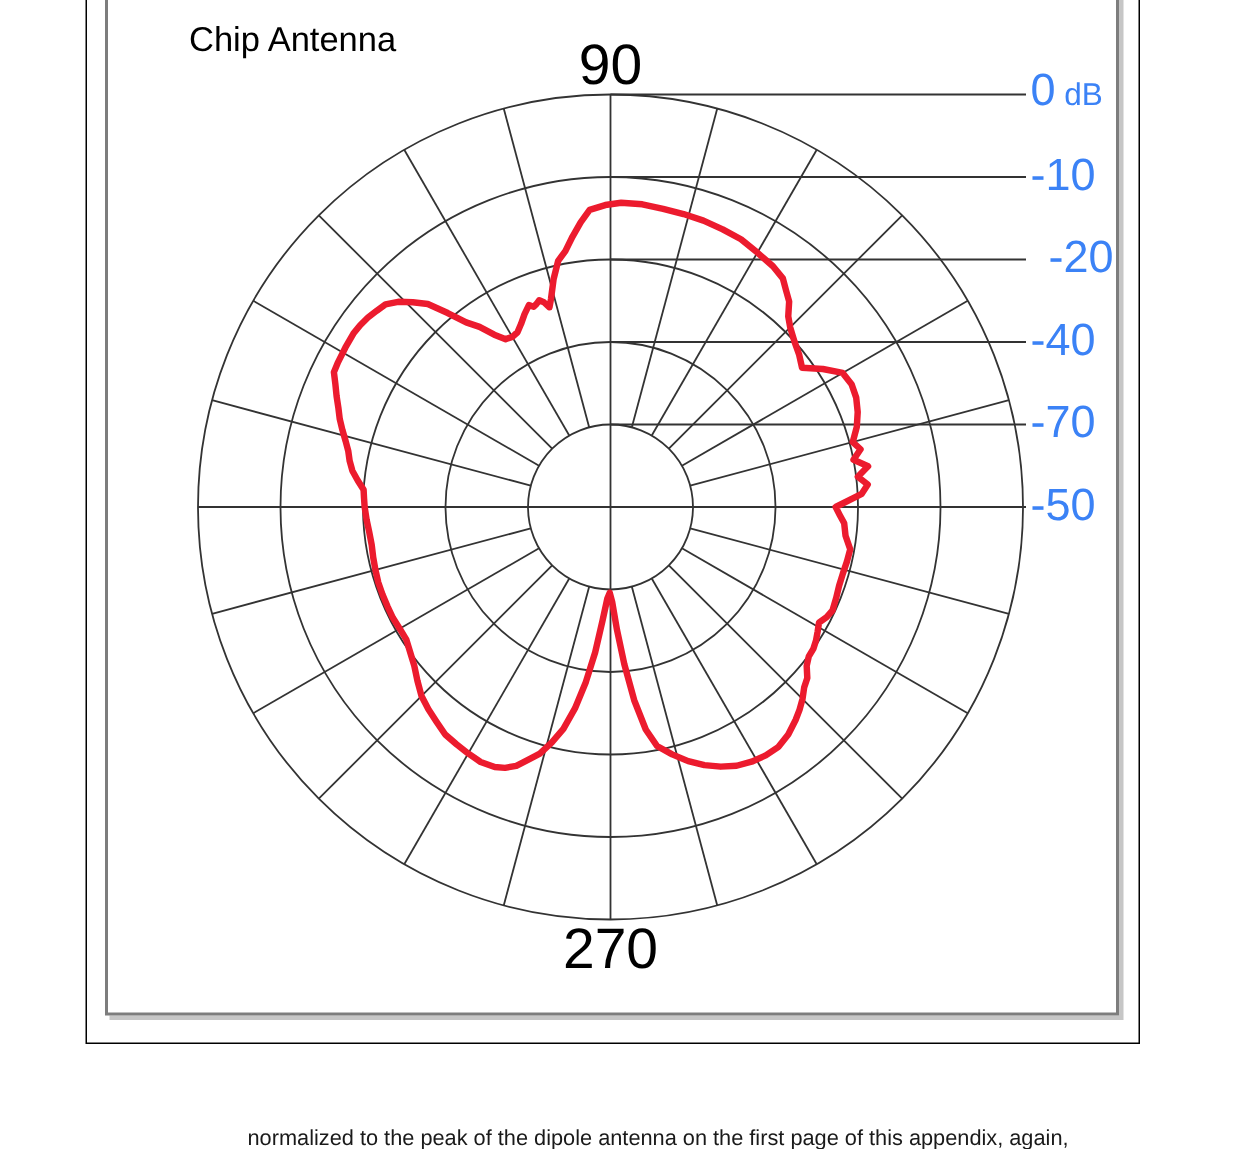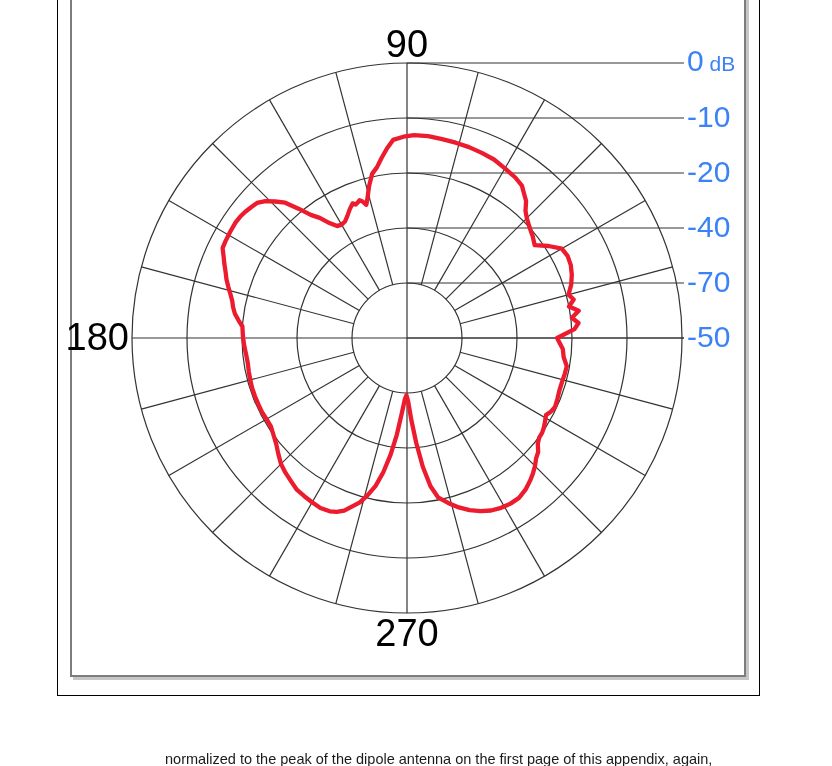--- a/index.html
+++ b/index.html
@@ -60,28 +60,28 @@
       <line x1="407" y1="63" x2="407" y2="613" stroke="#333333" stroke-width="1.2"></line>
       <line x1="407" y1="63" x2="684" y2="63" stroke="#333333" stroke-width="1.2"></line>
       <line x1="407" y1="118" x2="684" y2="118" stroke="#333333" stroke-width="1.2"></line>
       <line x1="407" y1="173" x2="684" y2="173" stroke="#333333" stroke-width="1.2"></line>
       <line x1="407" y1="228" x2="684" y2="228" stroke="#333333" stroke-width="1.2"></line>
       <line x1="407" y1="283" x2="684" y2="283" stroke="#333333" stroke-width="1.2"></line>
       <line x1="407" y1="338" x2="684" y2="338" stroke="#333333" stroke-width="1.2"></line>
       <path d="M557.1 338.0 L574.5 329.2 L578.5 323.0 L571.9 317.8 L578.7 310.8 L569.0 306.5 L573.7 299.5 L568.5 294.7 L571.2 284.6 L571.8 274.7 L570.8 265.1 L567.7 256.1 L561.8 248.6 L548.6 246.0 L534.7 245.2 L532.7 236.2 L529.6 227.6 L526.8 218.2 L525.5 210.9 L526.1 201.0 L524.0 193.5 L521.9 185.6 L515.3 177.5 L504.9 168.4 L494.0 159.5 L481.8 152.9 L469.0 147.1 L455.7 142.7 L442.1 139.2 L428.2 136.2 L414.1 135.2 L403.5 136.7 L393.1 139.9 L387.1 148.2 L381.7 157.7 L376.9 167.4 L372.1 173.9 L369.1 185.9 L367.3 199.5 L366.3 204.9 L362.6 201.5 L359.5 200.2 L357.7 202.6 L355.8 204.5 L352.6 203.4 L349.7 209.4 L347.4 215.9 L345.0 221.5 L341.6 224.6 L337.1 226.1 L329.5 223.1 L319.7 217.9 L310.8 214.9 L298.5 208.7 L285.2 202.7 L275.2 201.5 L265.4 201.2 L257.0 202.9 L251.1 207.2 L245.3 211.7 L240.1 216.8 L235.6 222.4 L230.2 231.8 L225.4 241.4 L222.6 248.1 L223.6 256.3 L224.4 264.2 L225.6 272.0 L226.5 279.4 L228.3 286.8 L230.4 294.0 L232.2 300.8 L233.1 307.3 L234.9 313.8 L238.5 320.3 L242.4 326.5 L242.7 332.3 L243.1 338.0 L244.4 346.5 L246.2 354.9 L247.8 363.2 L248.8 371.6 L250.3 380.0 L252.2 388.3 L255.0 396.3 L258.3 404.2 L261.9 411.9 L266.5 419.1 L270.9 426.4 L273.5 435.0 L276.2 443.9 L278.3 453.9 L281.0 464.0 L285.6 472.9 L291.0 481.2 L296.8 489.7 L304.3 496.2 L312.1 502.3 L320.4 508.0 L329.8 511.3 L336.7 511.9 L344.2 510.6 L352.3 506.4 L359.9 502.4 L367.9 494.9 L375.6 485.9 L383.3 472.3 L390.6 454.6 L396.8 434.8 L401.7 413.7 L404.9 399.0 L406.5 395.2 L408.1 401.2 L411.3 419.8 L416.2 442.7 L422.8 466.8 L430.5 486.3 L438.0 497.3 L448.1 502.9 L458.8 507.4 L469.6 510.1 L480.5 511.1 L491.1 510.5 L501.1 507.8 L510.5 503.6 L519.0 497.9 L525.5 489.7 L530.4 480.0 L533.0 473.2 L535.0 466.0 L536.1 458.4 L538.2 452.0 L537.8 443.9 L539.2 437.6 L542.2 432.6 L544.0 427.0 L545.1 421.0 L546.0 415.1 L551.1 411.4 L555.0 407.0 L557.4 398.8 L559.4 390.5 L561.9 382.4 L564.6 374.4 L566.8 366.2 L563.7 357.2 L562.8 348.9 L559.8 343.3 Z" fill="none" stroke="#ec1b2e" stroke-width="4.3" stroke-linejoin="round" stroke-linecap="round"></path>
     </svg>
 
+  <div class="abs chart-title">Chip Antenna</div>
 
   <div class="abs angle-label" id="angle-90">90</div>
-  <div class="abs angle-label" id="angle-180">180</div>
   <div class="abs angle-label" id="angle-270">270</div>
 
   <div id="radial-labels">
       <div class="rad-label" style="top: 63px;"><span>0</span><span class="unit"> dB</span></div>
       <div class="rad-label" style="top: 118px;"><span>-10</span></div>
-      <div class="rad-label" style="top: 173px;"><span>-20</span></div>
+      <div class="rad-label" style="top: 173px; margin-left: 12px;"><span>-20</span></div>
       <div class="rad-label" style="top: 228px;"><span>-40</span></div>
       <div class="rad-label" style="top: 283px;"><span>-70</span></div>
       <div class="rad-label" style="top: 338px;"><span>-50</span></div>
     </div>
 
   <div class="abs caption" id="caption-line2">normalized to the peak of the dipole antenna on the first page of this appendix, again,</div>
 </div>
 
 </body></html>

